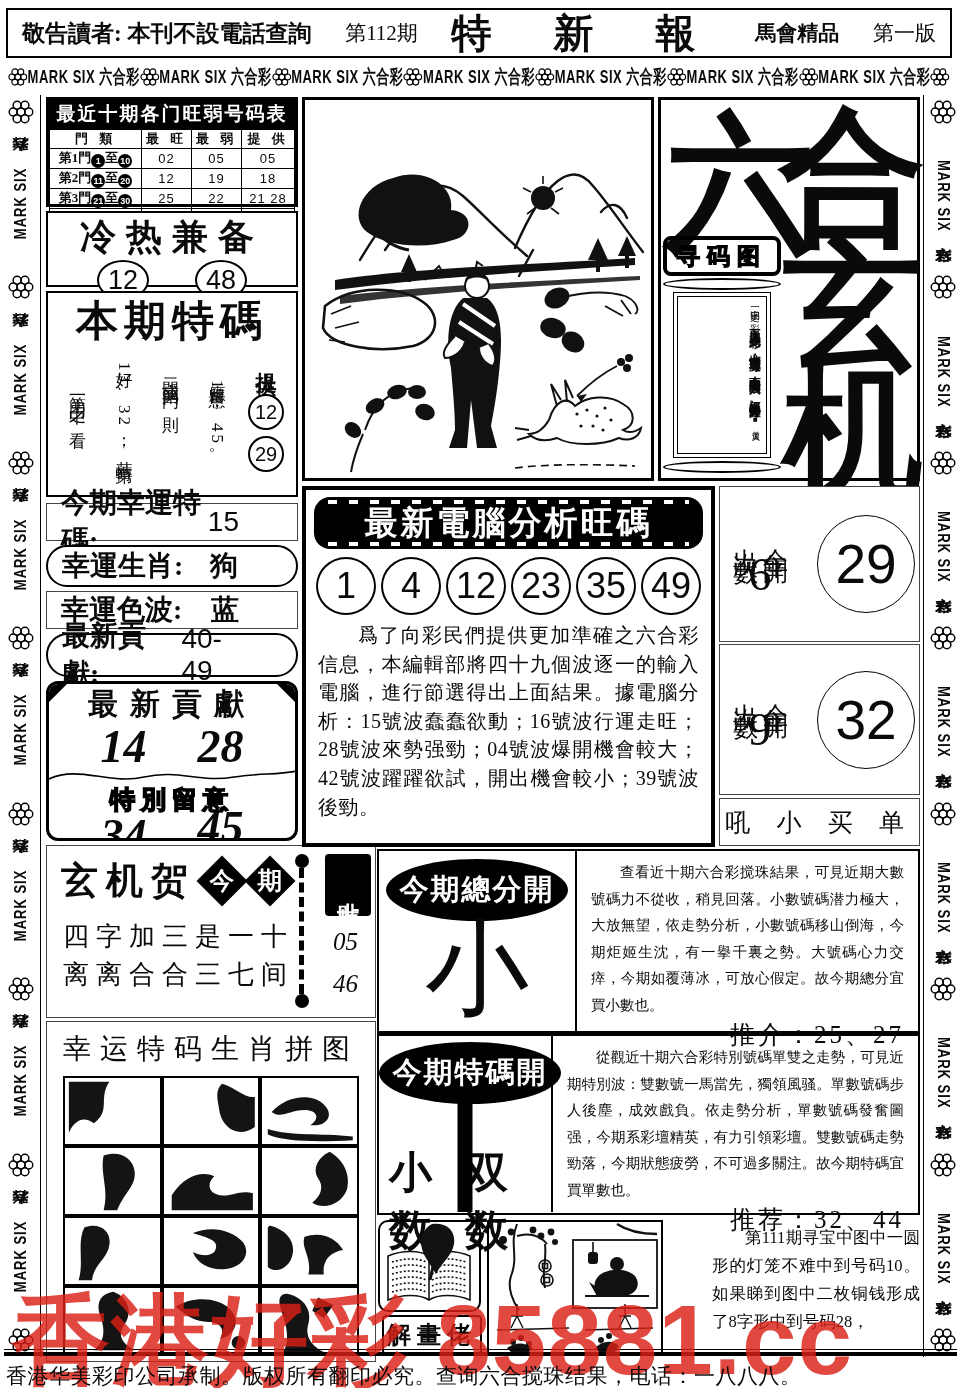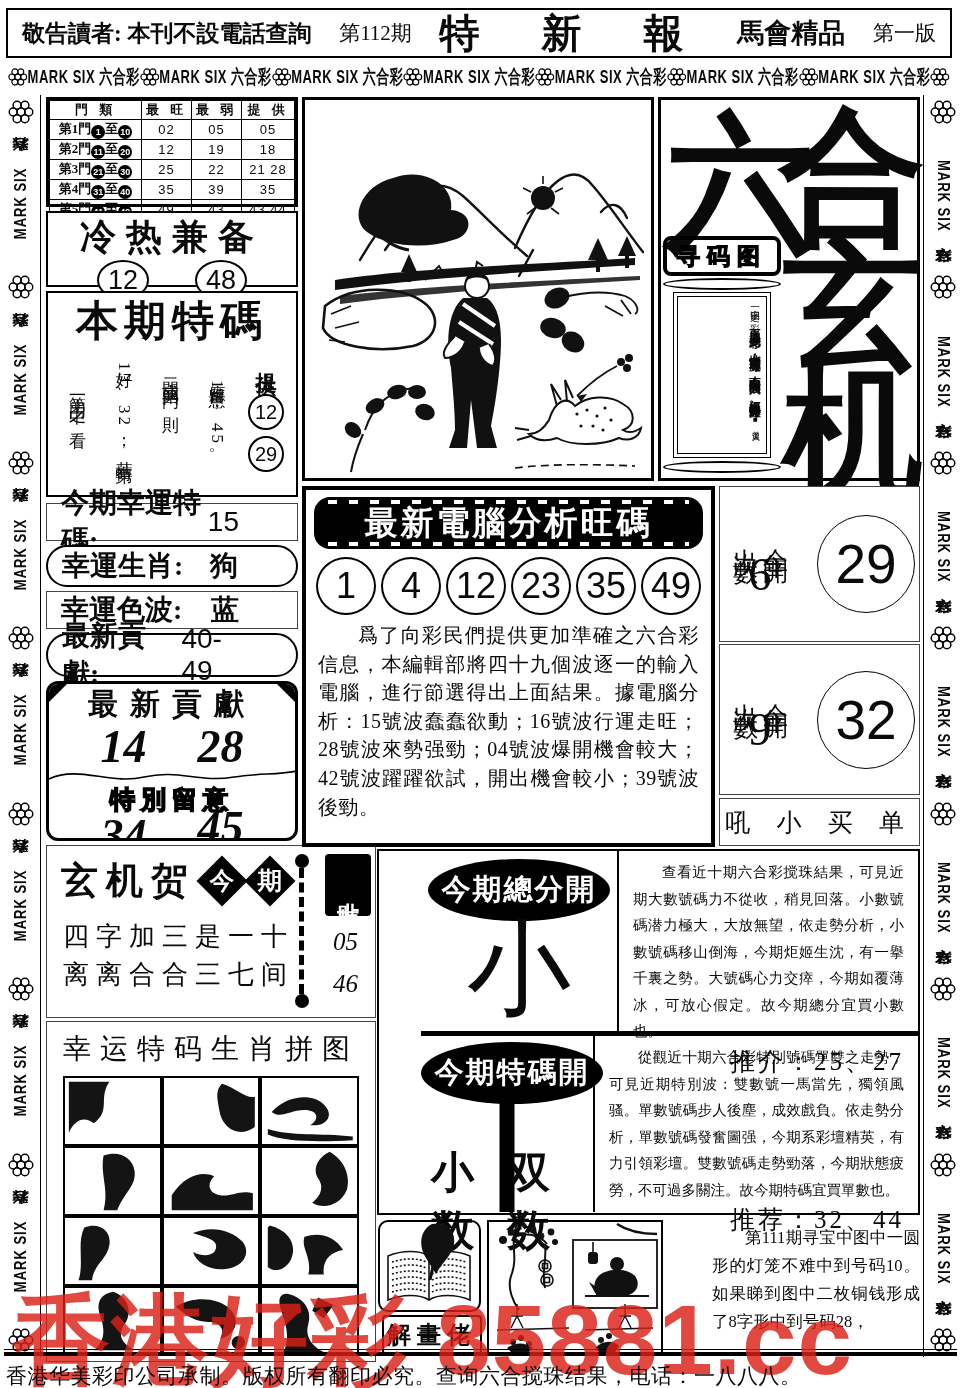--- a/index.html
+++ b/index.html
@@ -10,21 +10,21 @@
   .box { border:2.5px solid #000; background:#fff; }
   .thinbox { border:1.5px solid #444; background:#fff; }
   .vert { writing-mode:vertical-rl; }
   .sans  { font-family:"Liberation Sans", sans-serif; }
 
   
   .masthead-bar { display:flex; align-items:center; justify-content:space-between; padding:0 14px; }
   .mh-notice { font-size:23px; font-weight:bold; }
   .mh-issue  { font-size:21px; }
   .mh-title  { font-size:40px; font-weight:bold; letter-spacing:26px; white-space:nowrap; }
-  .mh-sub    { font-size:27px; font-weight:bold; }
+  .mh-sub    { font-size:21px; font-weight:bold; }
   .mh-ed     { font-size:21px; }
 
   
   .ms-row { display:flex; align-items:center; justify-content:space-between; padding:0 2px; }
   .ms-label { font:bold 13px "Liberation Sans", sans-serif; letter-spacing:0.5px; white-space:nowrap; transform:scaleY(1.45); }
   .strip { display:flex; flex-direction:column; align-items:center; justify-content:space-between; padding:4px 0; }
   .strip-l { border-right:1.5px solid #000; }
   .strip-r { border-left:1.5px solid #000; }
   .ms-vlabel { writing-mode:vertical-rl; font:bold 13px "Liberation Sans", sans-serif; letter-spacing:1px; white-space:nowrap; transform:scaleX(1.25); }
   .ms-vlabel.up { transform:rotate(180deg) scaleX(1.25); }
@@ -336,20 +336,21 @@
       <circle cx="24.0" cy="15.0" r="4.6"></circle>
       <circle cx="19.5" cy="22.8" r="4.6"></circle>
       <circle cx="10.5" cy="22.8" r="4.6"></circle>
       <circle cx="6.0" cy="15.0" r="4.6"></circle>
       <circle cx="10.5" cy="7.2" r="4.6"></circle>
       <circle cx="19.5" cy="7.2" r="4.6"></circle>
     </svg>
   </div>
 
 <div class="abs box" style="left:46px;top:97px;width:252px;height:110px;border-width:3px;">
+  <div class="hot-title">最近十期各门旺弱号码表</div>
   <table class="hot">
     <thead>
         <tr id="hot-head">
           <th>門 類</th>
           <th>最 旺</th>
           <th>最 弱</th>
           <th>提 供</th>
         </tr>
       </thead>
     <tbody id="hot-body">
@@ -672,21 +673,21 @@
     </div>
     <div class="app-count">9</div>
   </div>
   <span class="num-circle" style="width:98px;height:98px;font-size:55px;border-width:1.5px;margin-left:auto;">32</span>
 </div>
 
 <div class="abs thinbox" style="left:719px;top:798px;width:201px;height:48px;display:flex;align-items:center;justify-content:center;">
   <span style="font-size:25px;letter-spacing:10px;">吼 小 买 单</span>
 </div>
 
-<div class="abs" style="left:377px;top:849px;width:543px;height:366px;border:2.5px solid #000;background:#fff;padding-left:42px;">
+<div class="abs" style="left:377px;top:849px;width:543px;height:366px;border:2.5px solid #000;background:#fff;">
   <div style="display:flex;height:180px;">
     <div style="width:198px;border-right:2px solid #000;position:relative;">
       <div class="ellipse-badge" style="width:182px;height:62px;margin:8px auto 0;">今期總分開</div>
       <div style="text-align:center;font-size:104px;line-height:104px;margin-top:-4px;">小</div>
     </div>
     <div style="flex:1;padding:8px 14px 0;">
       <div class="sec-body">查看近十期六合彩搅珠結果，可見近期大數號碼力不從收，稍見回落。小數號碼潜力極大，大放無望，依走勢分析，小數號碼移山倒海，今期炬姬生沈，有一擧千裏之勢。大號碼心力交瘁，今期如覆薄冰，可放心假定。故今期總分宜買小數也。</div>
       <div class="sec-reco">推介：25、27</div>
     </div>
   </div>

